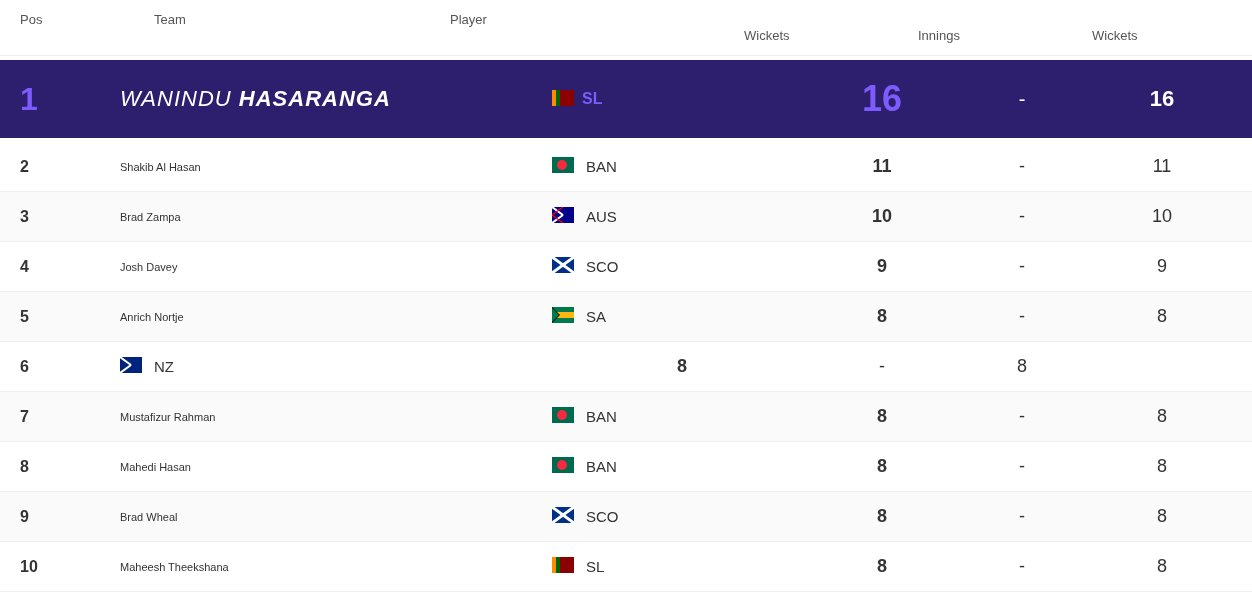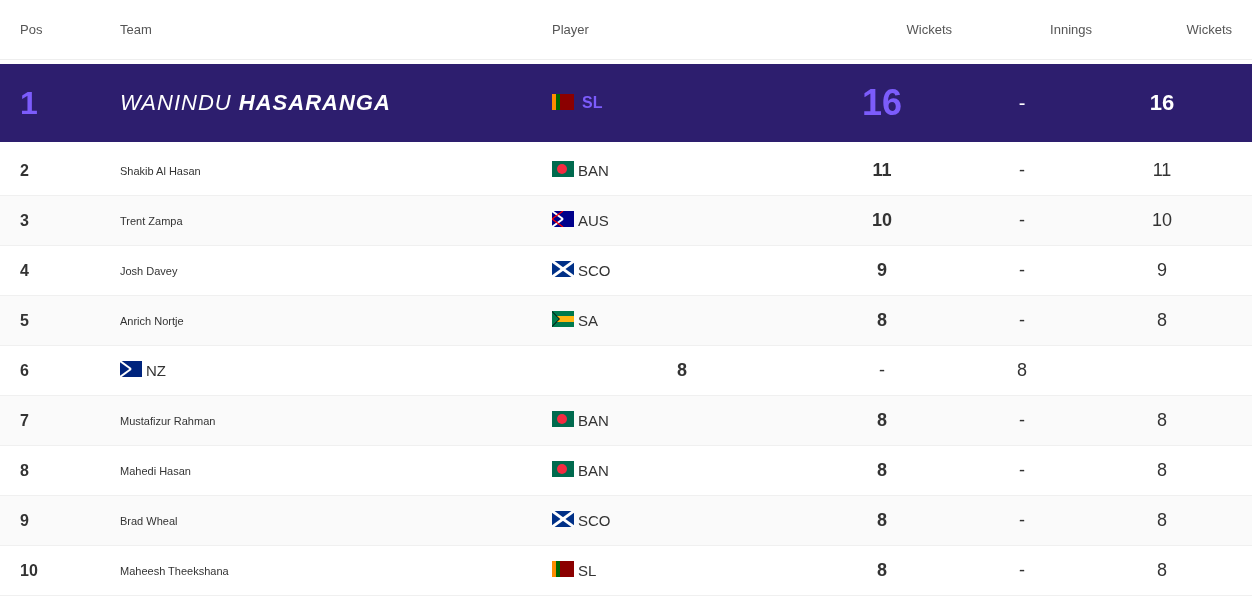--- a/index.html
+++ b/index.html
@@ -9,28 +9,30 @@
       color: #222;
       font-size: 15px;
     }
     .table-container {
       width: 1252px;
       min-height: 612px;
     }
     .header-row {
       display: grid;
       grid-template-columns: 100px 1fr 260px 140px 140px 140px;
-      padding: 22px 20px;
+      padding: 12px 20px;
       color: #555;
       font-size: 13px;
       font-weight: 500;
       border-bottom: 1px solid #eee;
+      gap: 34px;
     }
     .header-row .col-right {
-      text-align: right;
+      text-align: left;
+      margin-top: 16px;
     }
     .featured-row {
       display: grid;
       grid-template-columns: 100px 1fr 260px 140px 140px 140px;
       background: #2d1e6e;
       padding: 18px 20px;
       align-items: center;
       margin: 4px 0;
     }
     .featured-row .pos {
@@ -90,21 +92,21 @@
       color: #333;
       font-size: 16px;
     }
     .data-row .player-name {
       font-size: 11px;
       color: #333;
     }
     .data-row .team-cell {
       display: flex;
       align-items: center;
-      gap: 4px;
+      gap: 12px;
       color: #333;
       font-size: 15px;
     }
     .data-row .col-center {
       text-align: center;
       font-size: 18px;
       color: #333;
     }
     .data-row .col-center.bold {
       font-weight: 700;
@@ -161,21 +163,21 @@
     <circle cx="10" cy="8" r="5" fill="#f42a41"></circle>
   </svg></span>
       <span>BAN</span>
     </div>
     <div class="col-center bold">11</div>
     <div class="col-center separator">-</div>
     <div class="col-center">11</div>
   </div>
       <div class="data-row">
     <div class="pos">3</div>
-    <div class="player-name">Trent Zampa</div>
+    <div class="player-name">Brad Zampa</div>
     <div class="team-cell">
       <span><svg width="22" height="16" viewBox="0 0 22 16" xmlns="http://www.w3.org/2000/svg">
     <rect width="22" height="16" fill="#00008B"></rect>
     <line x1="0" y1="0" x2="11" y2="8" stroke="white" stroke-width="2"></line>
     <line x1="11" y1="8" x2="0" y2="16" stroke="white" stroke-width="2"></line>
     <line x1="0" y1="8" x2="11" y2="0" stroke="red" stroke-width="1.2"></line>
     <line x1="0" y1="8" x2="11" y2="16" stroke="red" stroke-width="1.2"></line>
   </svg></span>
       <span>AUS</span>
     </div>

